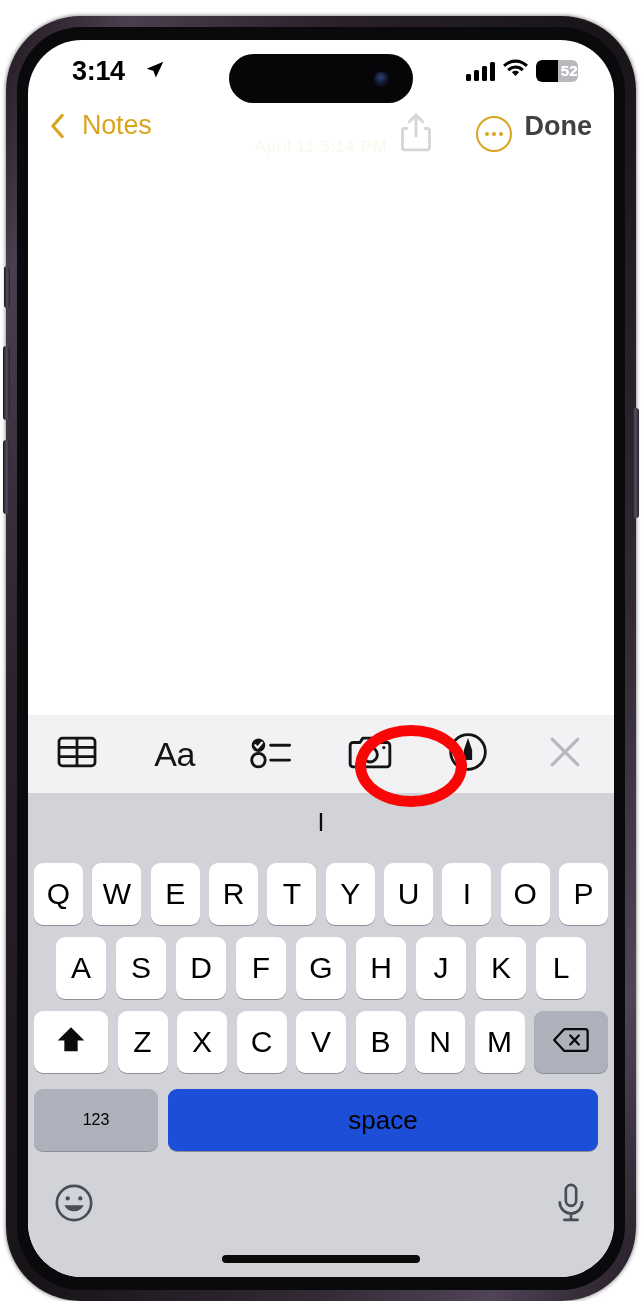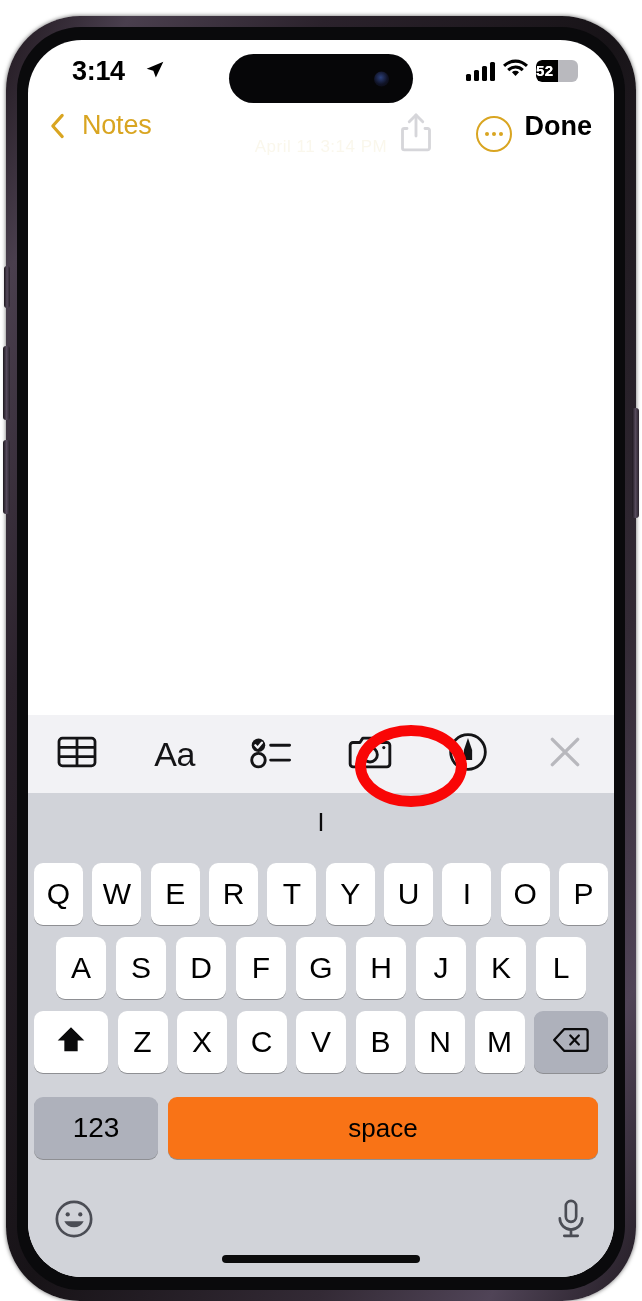--- a/index.html
+++ b/index.html
@@ -84,21 +84,21 @@
     overflow: hidden;
     display: flex; align-items: center;
   }
   #battery-fill {
     position: absolute; left: 0; top: 0; bottom: 0;
     width: 57%; background: #000;
     border-radius: 6px 0 0 6px;
   }
   #battery-text {
     position: relative; z-index: 2;
-    width: 100%; text-align: left;
+    width: 100%; text-align: right;
     font-size: 15px; font-weight: 700; color: #fff;
     letter-spacing: 0.3px;
     text-shadow: 0 0 0 #fff;
   }
 
   
   #nav-bar {
     position: absolute; top: 62px; left: 0;
     width: 586px; height: 60px;
   }
@@ -116,21 +116,21 @@
   }
   #more-btn {
     position: absolute; left: 448px; top: 14px;
     width: 36px; height: 36px;
     border: 2.5px solid #d9a521; border-radius: 50%;
     display: flex; align-items: center; justify-content: center; gap: 3px;
   }
   #more-btn i { width: 4px; height: 4px; border-radius: 50%; background: #d9a521; display:block; }
   #done-btn {
     position: absolute; right: 22px; top: 9px;
-    font-size: 27px; font-weight: 700; color: #000000;
+    font-size: 27px; font-weight: 700; color: #404040;
   }
 
   
   #note-date-watermark {
     position: absolute; top: 97px; left: 0; width: 586px;
     text-align: center;
     font-size: 17px; color: #faf7ec;
     letter-spacing: 0.5px;
     user-select: none;
   }
@@ -219,22 +219,22 @@
   .key-fn {
     background: #aeb1bb;
     border-radius: 9px;
     box-shadow: 0 1px 0 rgba(0,0,0,.32);
     display: flex; align-items: center; justify-content: center;
     color: #000;
     height: 62px;
   }
   #key-shift { width: 74px; background: #ffffff; }
   #key-backspace { width: 74px; }
-  #key-123 { width: 124px; font-size: 28px; height: 62px; text-align: center; }
-  #key-space { flex: 1; margin: 12px 10px; background: #f97316; border-radius: 9px;
+  #key-123 { width: 124px; font-size: 16px; height: 62px; text-align: center; }
+  #key-space { flex: 1; margin: 4px 10px; background: #1d4ed8; border-radius: 9px;
                box-shadow: 0 1px 0 rgba(0,0,0,.32); height: 62px;
                display:flex; align-items:center; justify-content:center; font-size: 26px; color:#000; }
   #key-return { width: 124px; font-size: 24px; height: 62px; }
 
   #kb-bottom-row {
     display: flex; align-items: center; justify-content: space-between;
     padding: 6px 26px 0 26px;
     height: 70px;
   }
   #emoji-key svg, #mic-key svg { color: #4b4d55; }

